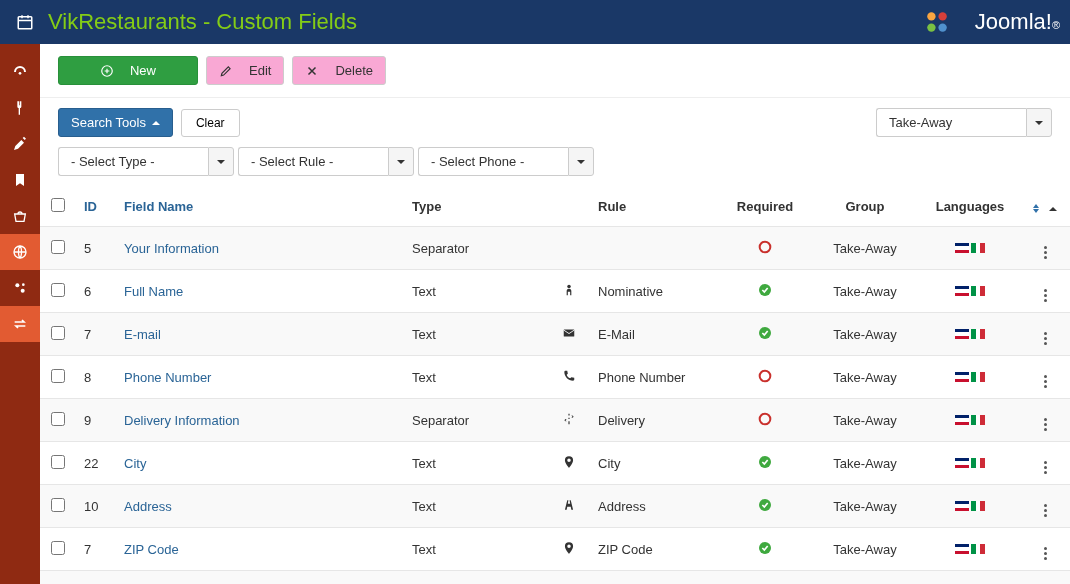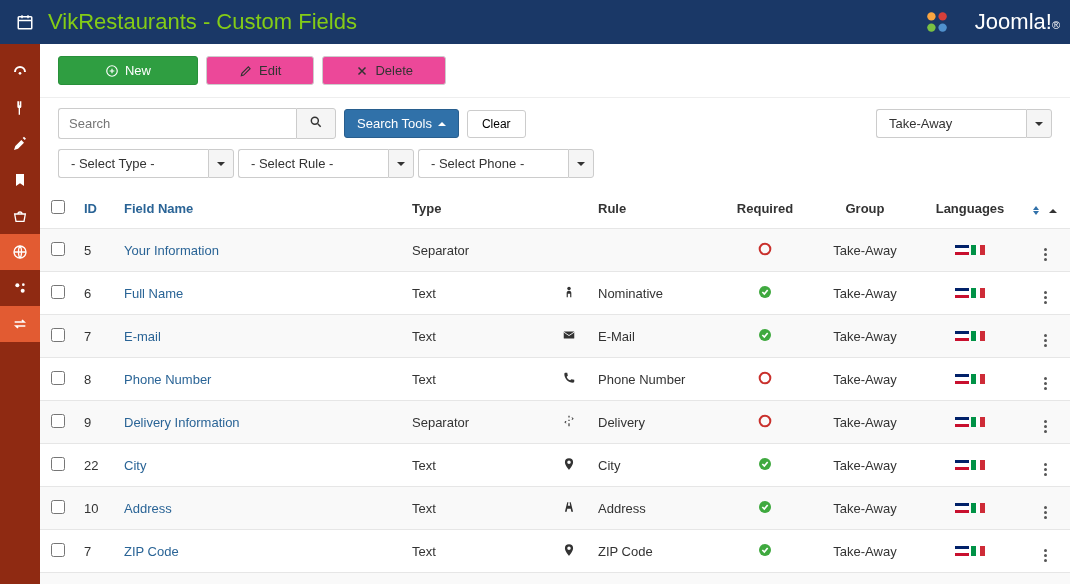--- a/index.html
+++ b/index.html
@@ -13,25 +13,25 @@
 
 .container { display: flex; }
 .sidebar { width: 40px; background: #8f2a12; display: flex; flex-direction: column; padding-top: 10px; }
 .sidebar-item { height: 36px; display: flex; align-items: center; justify-content: center; color: #fff; cursor: pointer; }
 .sidebar-item.active { background: #e25b32; }
 .sidebar-item svg { width: 16px; height: 16px; }
 
 .main { flex: 1; padding: 0 0 10px 0; }
 
 .toolbar { display: flex; align-items: center; gap: 8px; padding: 12px 18px; border-bottom: 1px solid #eee; }
-.btn { display: inline-flex; align-items: center; justify-content: center; gap: 6px; border: 1px solid #ccc; background: #f5f5f5; padding: 6px 32px; border-radius: 3px; font-size: 13px; cursor: pointer; color: #333; }
+.btn { display: inline-flex; align-items: center; justify-content: center; gap: 16px; border: 1px solid #ccc; background: #f5f5f5; padding: 6px 12px; border-radius: 3px; font-size: 13px; cursor: pointer; color: #333; }
 .btn-green { background: #2f9e41; border-color: #28903a; color: #fff; width: 140px; }
 .btn-green svg { fill: #fff; }
 .btn svg { width: 14px; height: 14px; }
-.btn-plain { background: #ec4899; }
+.btn-plain { background: #f9a8d4; }
 
 .filters { padding: 10px 18px 0 18px; display: flex; align-items: center; gap: 8px; flex-wrap: wrap; }
 .search-wrap { display: flex; }
 .search-wrap input { border: 1px solid #ccc; border-right: none; border-radius: 3px 0 0 3px; padding: 6px 10px; width: 238px; font-size: 13px; color: #555; }
 .search-wrap .search-btn { border: 1px solid #ccc; border-radius: 0 3px 3px 0; background: #f5f5f5; padding: 6px 12px; cursor: pointer; }
 .btn-blue { background: #3071a9; border: 1px solid #285e8e; color: #fff; padding: 6px 12px; border-radius: 3px; cursor: pointer; display: inline-flex; align-items: center; gap: 6px; font-size: 13px; }
 .btn-clear { background: #fff; border: 1px solid #ccc; padding: 6px 14px; border-radius: 3px; cursor: pointer; font-size: 12px; }
 .spacer { flex: 1; }
 .select-split { display: flex; }
 .select-split .main-part { border: 1px solid #ccc; border-right: none; border-radius: 3px 0 0 3px; padding: 6px 12px; background: #fff; min-width: 140px; font-size: 13px; color: #333; display: flex; align-items: center; }
@@ -154,29 +154,20 @@
       </button>
       <button class="btn btn-plain">
         <svg viewBox="0 0 24 24" fill="none" stroke="#333" stroke-width="2.5">
             <path d="M6 6l12 12M18 6L6 18"></path>
           </svg>
         <span>Delete</span>
       </button>
     </div>
 
     <div class="filters">
-      <div class="search-wrap">
-        <input type="text" placeholder="Search" style="">
-        <button class="search-btn">
-          <svg width="14" height="14" viewBox="0 0 24 24" fill="none" stroke="#333" stroke-width="2.5">
-              <circle cx="10" cy="10" r="6"></circle>
-              <line x1="15" y1="15" x2="20" y2="20"></line>
-            </svg>
-        </button>
-      </div>
       <button class="btn-blue">
         <span>Search Tools</span>
         <span class="caret-up" style="border-bottom-color:#fff"></span>
       </button>
       <button class="btn-clear">Clear</button>
       <div class="spacer"></div>
       <div class="select-split wide">
         <div class="main-part">Take-Away</div>
         <div class="caret-part">
             <span class="caret-down"></span>

